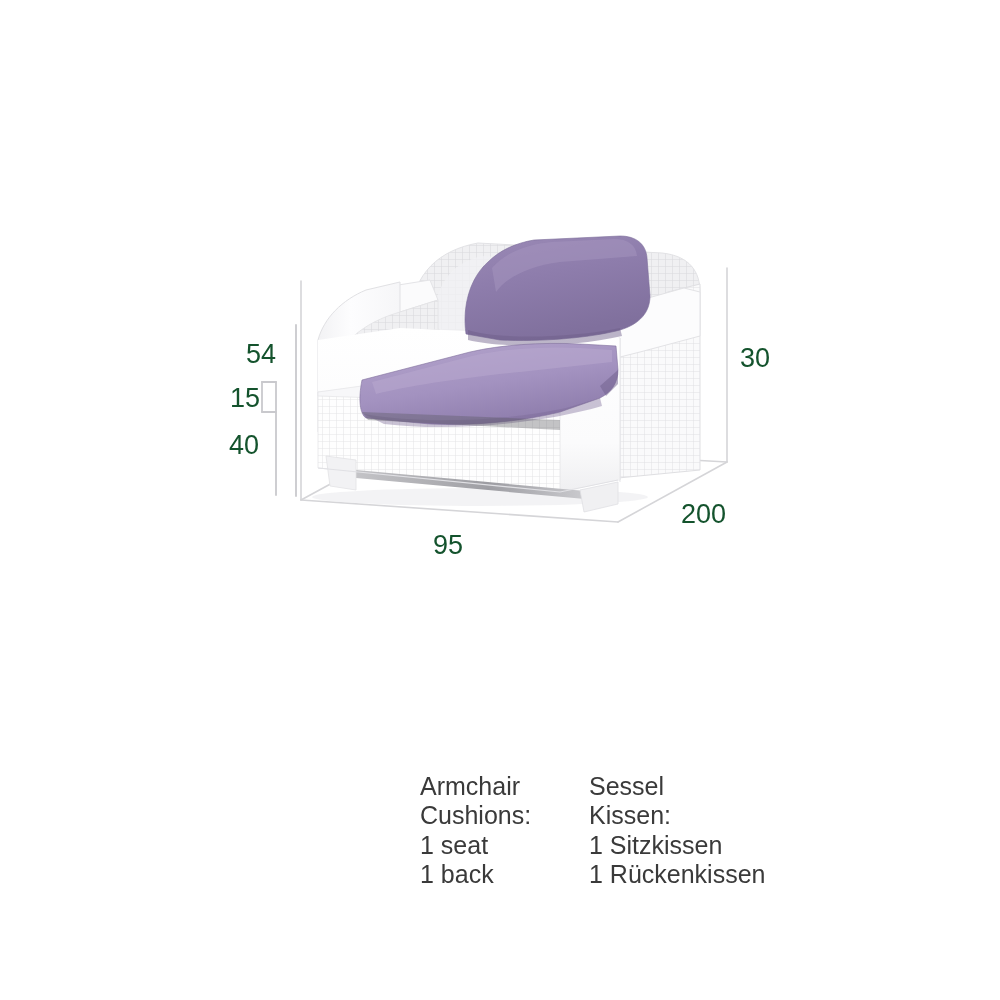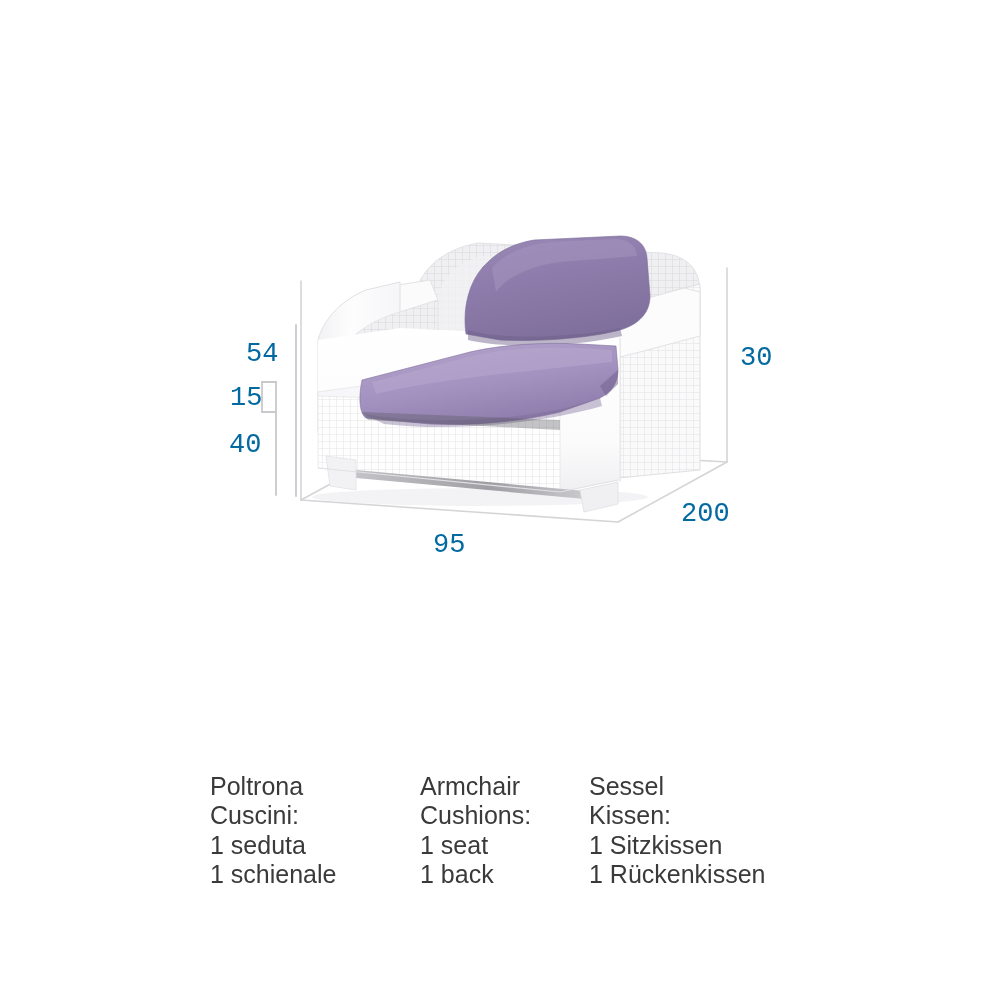--- a/index.html
+++ b/index.html
@@ -34,24 +34,24 @@
   }
   #product-figure svg {
     display: block;
     width: 1000px;
     height: 620px;
   }
 
   
   .dim-label {
     position: absolute;
-    font-family: Liberation Mono, monospace;
+    font-family: Liberation Sans, sans-serif;
     font-size: 27px;
     line-height: 1;
-    color: #0369a1;
+    color: #14532d;
     white-space: nowrap;
     letter-spacing: 0px;
   }
   .dim-54  { left: 246px; top: 341px; }
   .dim-15  { left: 230px; top: 385px; }
   .dim-25  { left: 229px; top: 432px; }
   .dim-70  { left: 740px; top: 345px; }
   .dim-100 { left: 681px; top: 501px; }
   .dim-95  { left: 398px; top: 532px; margin-left: 35px; }
 
@@ -271,26 +271,20 @@
   <span class="dim-label dim-25">40</span>
 
   <span class="dim-label dim-70">30</span>
 
   <span class="dim-label dim-100">200</span>
 
   <span class="dim-label dim-95">95</span>
 
   <div id="spec-text">
 
-    <div class="spec-col spec-col-it">
-      <span class="spec-line">Poltrona</span>
-      <span class="spec-line">Cuscini:</span>
-      <span class="spec-line">1 seduta</span>
-      <span class="spec-line">1 schienale</span>
-    </div>
 
     <div class="spec-col spec-col-en">
       <span class="spec-line">Armchair</span>
       <span class="spec-line">Cushions:</span>
       <span class="spec-line">1 seat</span>
       <span class="spec-line">1 back</span>
     </div>
 
     <div class="spec-col spec-col-de">
       <span class="spec-line">Sessel</span>

